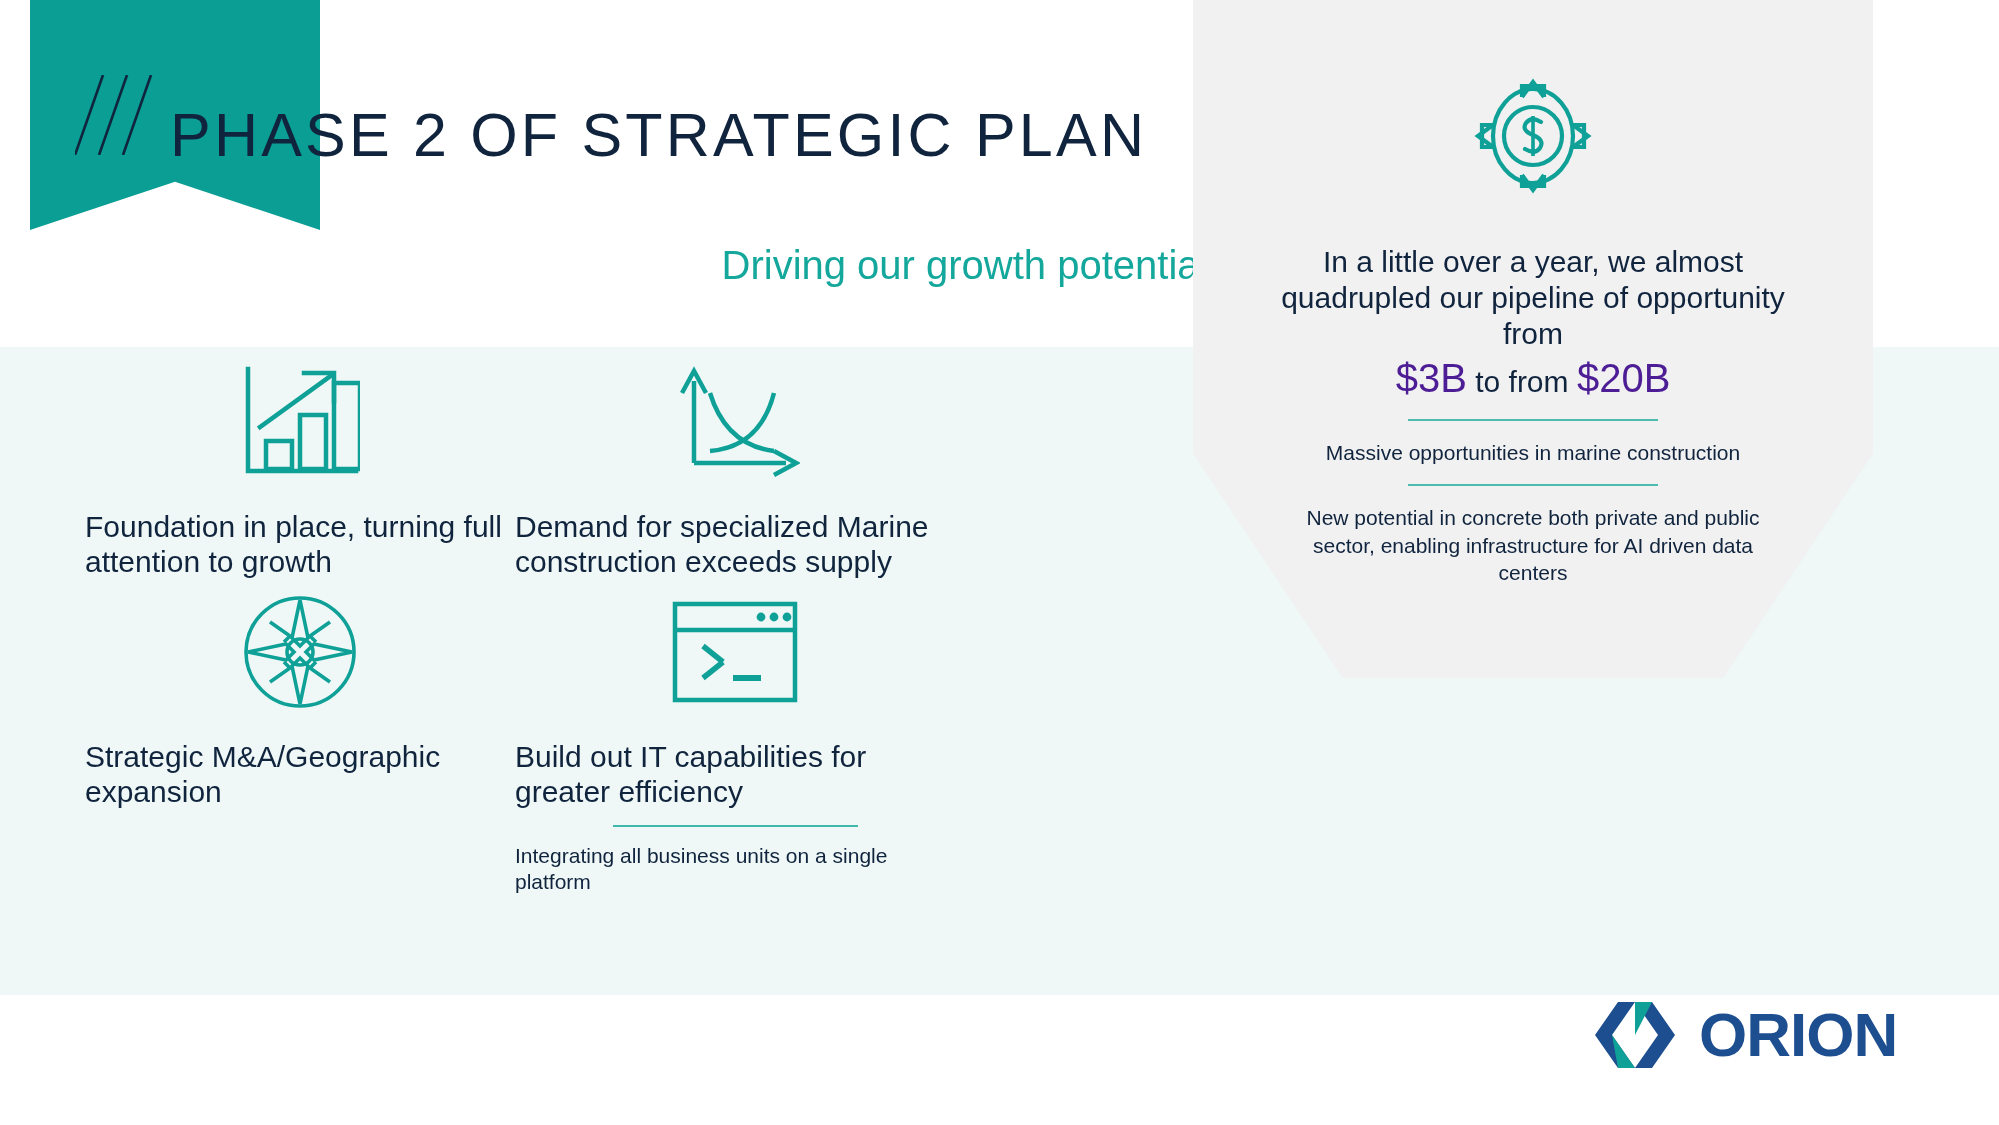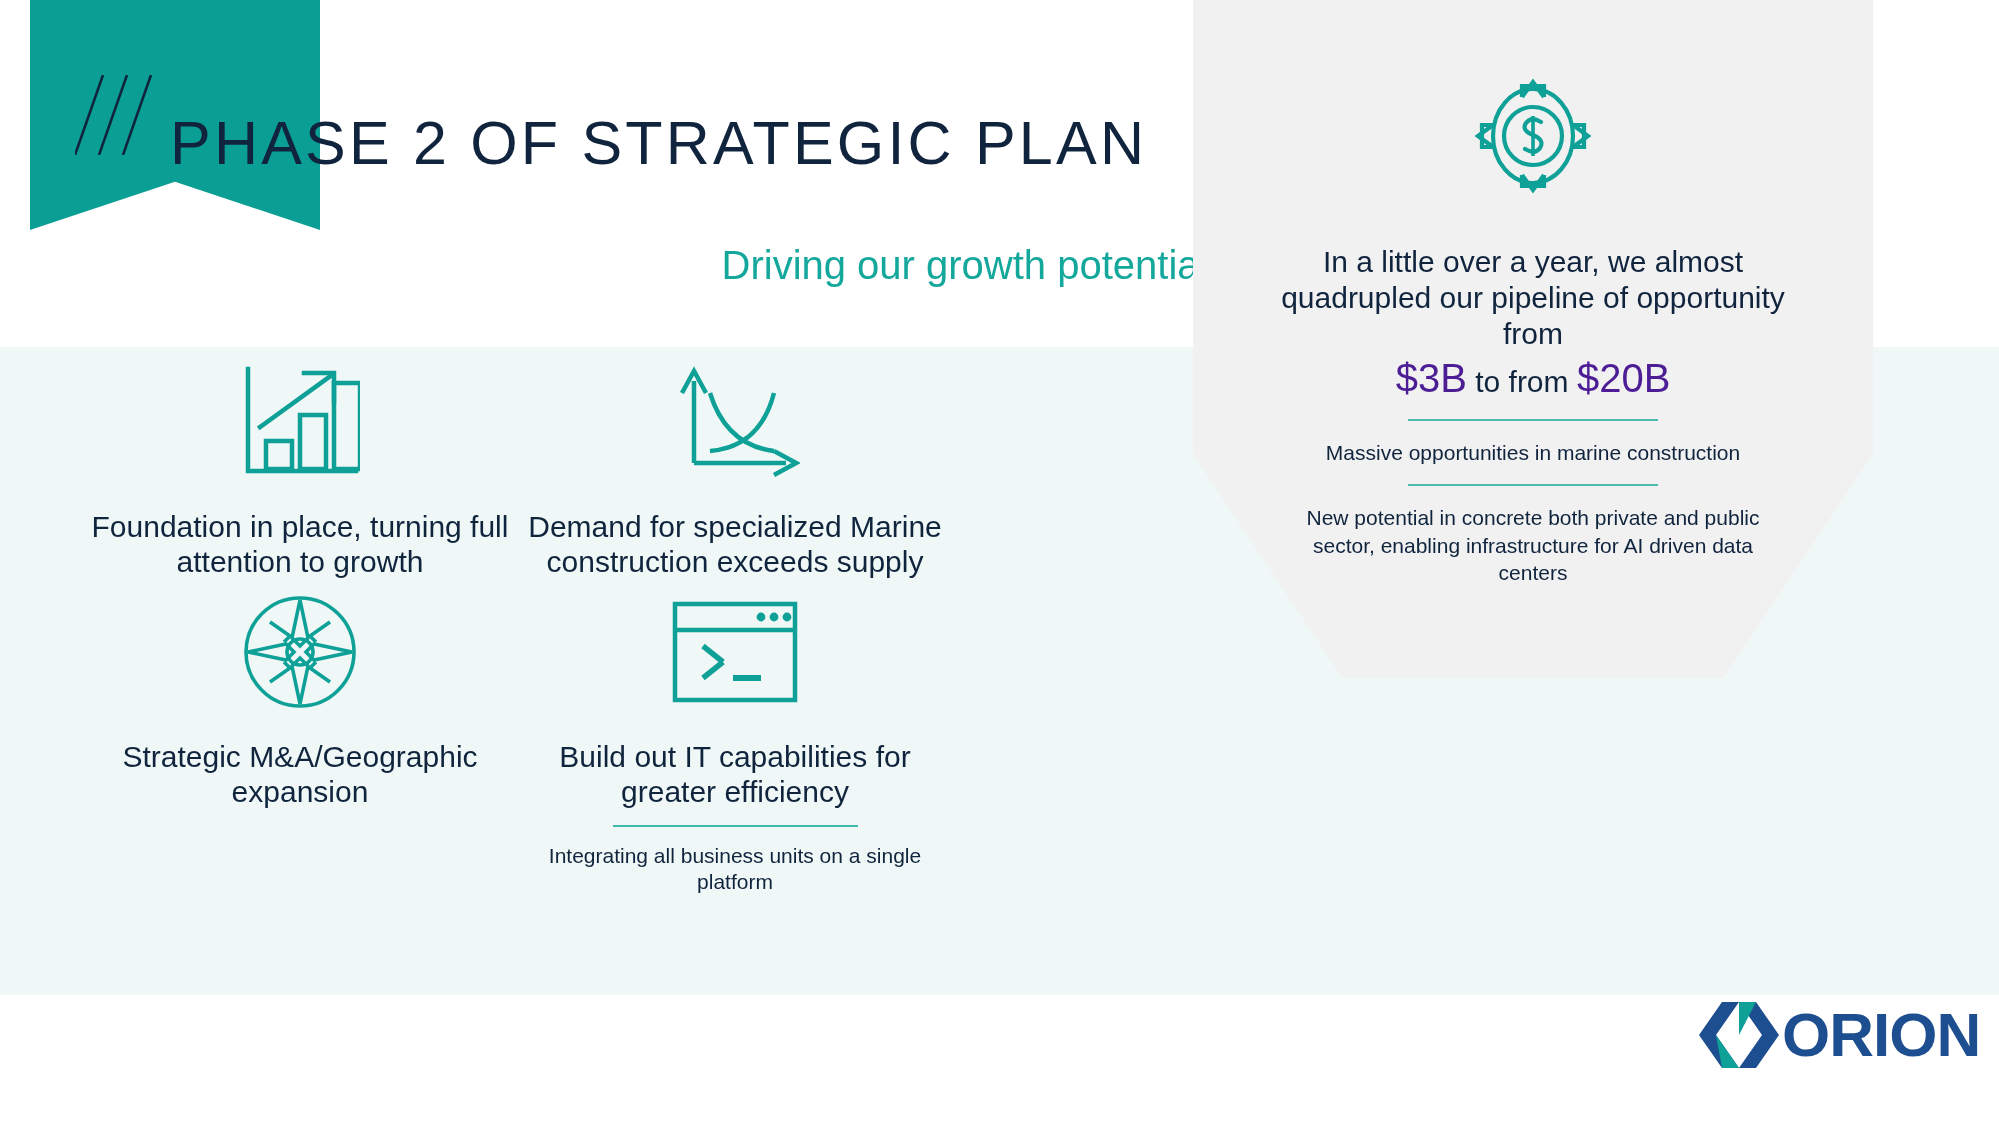--- a/index.html
+++ b/index.html
@@ -15,39 +15,39 @@
   #header-area { position:absolute; left:0; top:0; width:1999px; height:347px; background:#ffffff; }
 
   #teal-flag {
     position:absolute; left:30px; top:0; width:290px; height:230px;
     background:#0a9e95;
     clip-path: polygon(0 0, 100% 0, 100% 100%, 50% 79%, 0 100%);
   }
   #teal-flag-slashes { position:absolute; left:75px; top:75px; width:90px; height:80px; }
 
   #slide-title {
-    position:absolute; left:170px; top:108px;
+    position:absolute; left:170px; top:100px;
     font-size:61px; letter-spacing:3.2px; font-weight:400;
     color:#10243e; white-space:nowrap;
     font-family:"Liberation Sans", sans-serif;
   }
 
   #slide-subtitle {
     position:absolute; left:0; top:243px; width:1930px;
     text-align:center; font-size:40px; color:#14a79c; font-weight:400;
   }
 
   
   #content-band {
     position:absolute; left:0; top:347px; width:1999px; height:648px;
     background:#eff8f6;
   }
 
   
-  .feature-cell { position:absolute; text-align:center; }
+  .feature-cell { position:absolute; text-align:left; }
   .feature-icon { height:130px; display:flex; align-items:center; justify-content:center; }
   .feature-text {
     font-size:30px; line-height:1.17; color:#10243e; font-weight:400;
     margin-top:22px;
   }
   .feature-rule { width:245px; height:2px; background:#3fb9ac; margin:16px auto 0; }
   .feature-sub { font-size:21px; line-height:1.25; color:#10243e; margin-top:16px; }
 
   #cell-foundation { left:85px;  top:10px;  width:430px; }
   #cell-demand     { left:515px; top:10px;  width:440px; }
@@ -65,21 +65,21 @@
   #panel-headline {
     margin-top:28px; font-size:30px; line-height:1.2; color:#10243e;
     padding:0 72px;
   }
   #panel-figures { margin-top:4px; font-size:30px; color:#10243e; }
   .fig-amount { font-size:40px; color:#4c1d95; }
   .panel-rule { width:250px; height:2px; background:#4cbcae; margin:18px auto; }
   .panel-note { font-size:21px; line-height:1.3; color:#10243e; padding:0 92px; }
 
   
-  #orion-logo { position:absolute; left:1696px; top:1002px; display:flex; align-items:center; gap:0; }
+  #orion-logo { position:absolute; left:1592px; top:1002px; display:flex; align-items:center; gap:21px; }
   #orion-wordmark {
     font-size:62px; font-weight:bold; color:#1d4e8f;
     letter-spacing:-1px; line-height:1;
   }
 </style>
 </head>
 <body>
 
 <div id="header-area">
 

